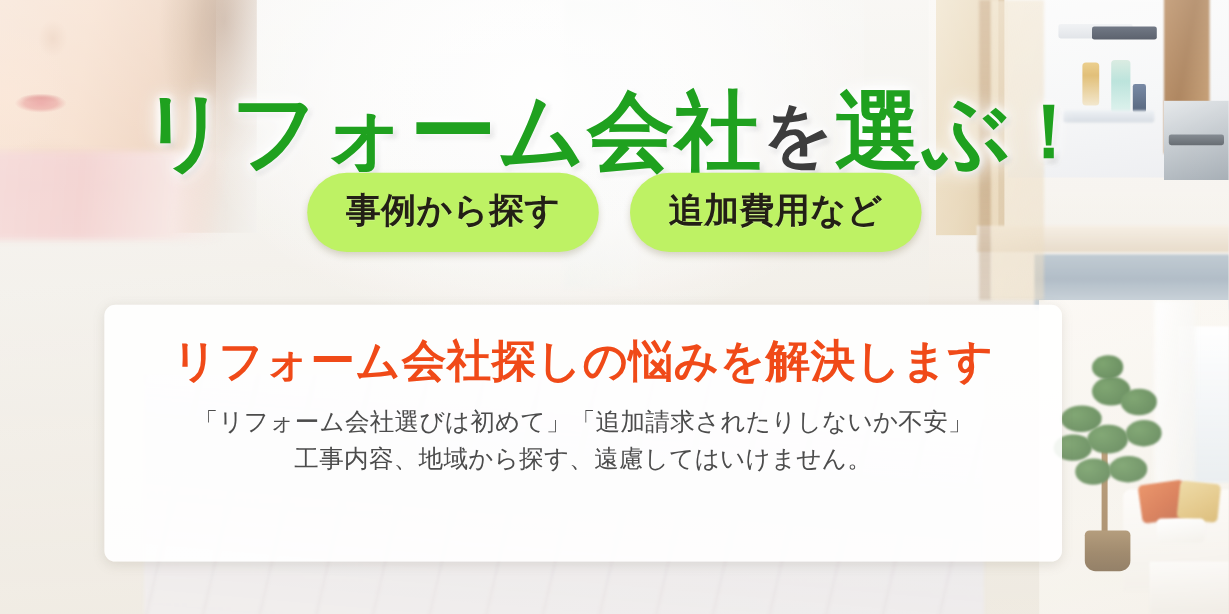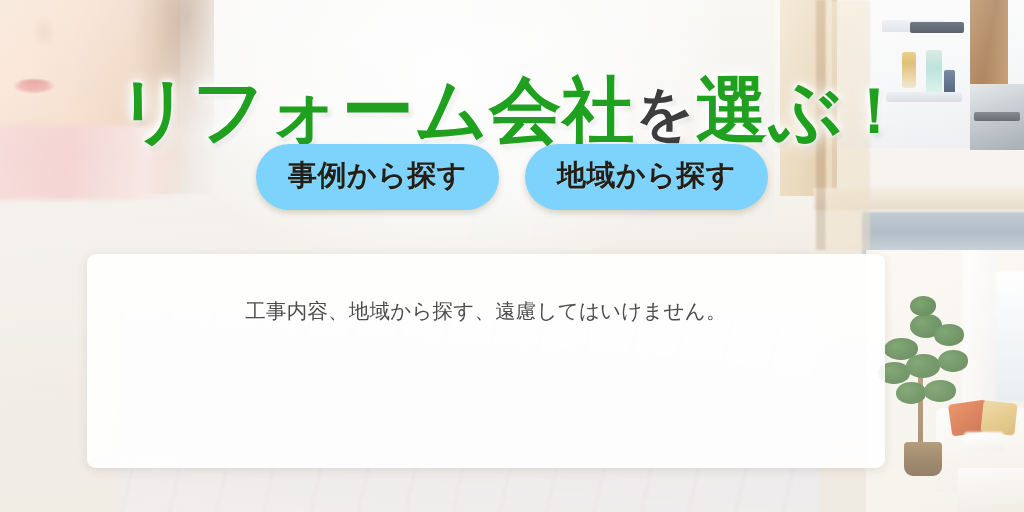--- a/index.html
+++ b/index.html
@@ -217,21 +217,21 @@
   .btn-row {
     position: absolute;
     left: 0;
     right: 0;
     top: 144px;
     display: flex;
     justify-content: center;
     gap: 26px;
   }
   .pill {
-    background: #7dd3fc;
+    background: #bef264;
     color: #231f16;
     font-size: 29px;
     font-weight: 700;
     letter-spacing: .5px;
     padding: 12px 32px 14px;
     border-radius: 40px;
     border: none;
     white-space: nowrap;
     box-shadow: 0 3px 6px rgba(90,80,30,.22);
     cursor: pointer;
@@ -328,23 +328,25 @@
     <div class="photo-glow"></div>
     <div class="bg-haze"></div>
   </div>
 
   <div class="content">
 
     <h1 class="headline"><span>リフォーム会社</span><span class="hl-dark">を</span><span>選ぶ</span><span class="hl-bang">！</span></h1>
 
     <div class="btn-row">
       <button class="pill">事例から探す</button>
-      <button class="pill">地域から探す</button>
+      <button class="pill">追加費用など</button>
     </div>
 
     <div class="card">
+      <div class="card-title">リフォーム会社探しの悩みを解決します</div>
       <div class="card-body">
+        <div>「リフォーム会社選びは初めて」「追加請求されたりしないか不安」</div>
         <div>工事内容、地域から探す、遠慮してはいけません。</div>
       </div>
     </div>
 
   </div>
 </div>
 
 </body></html>

